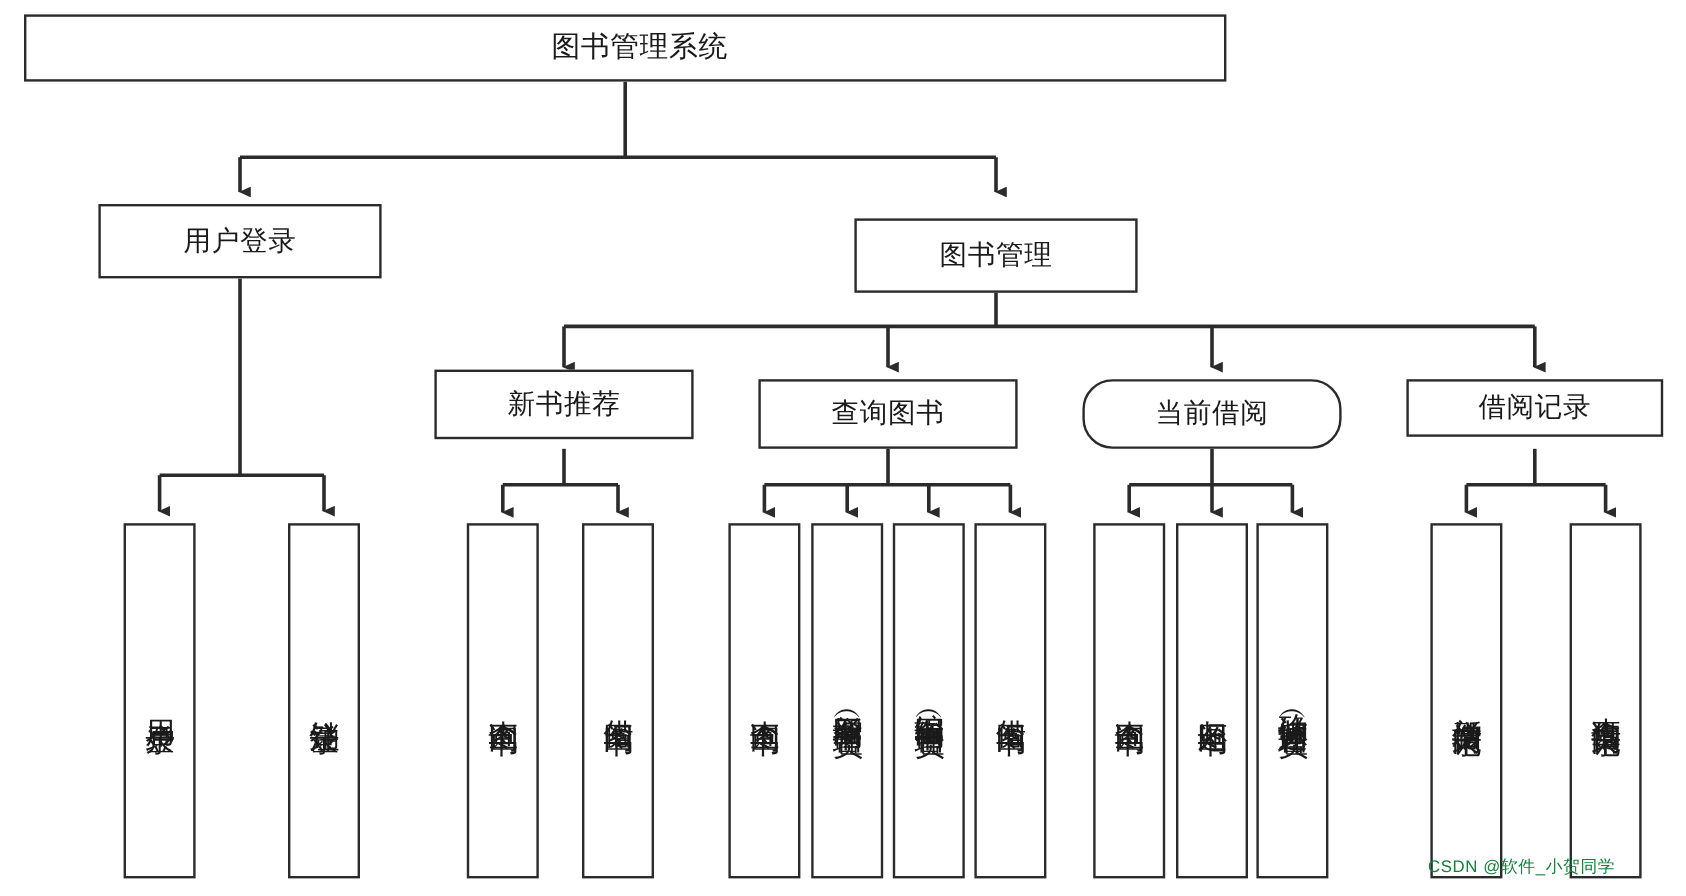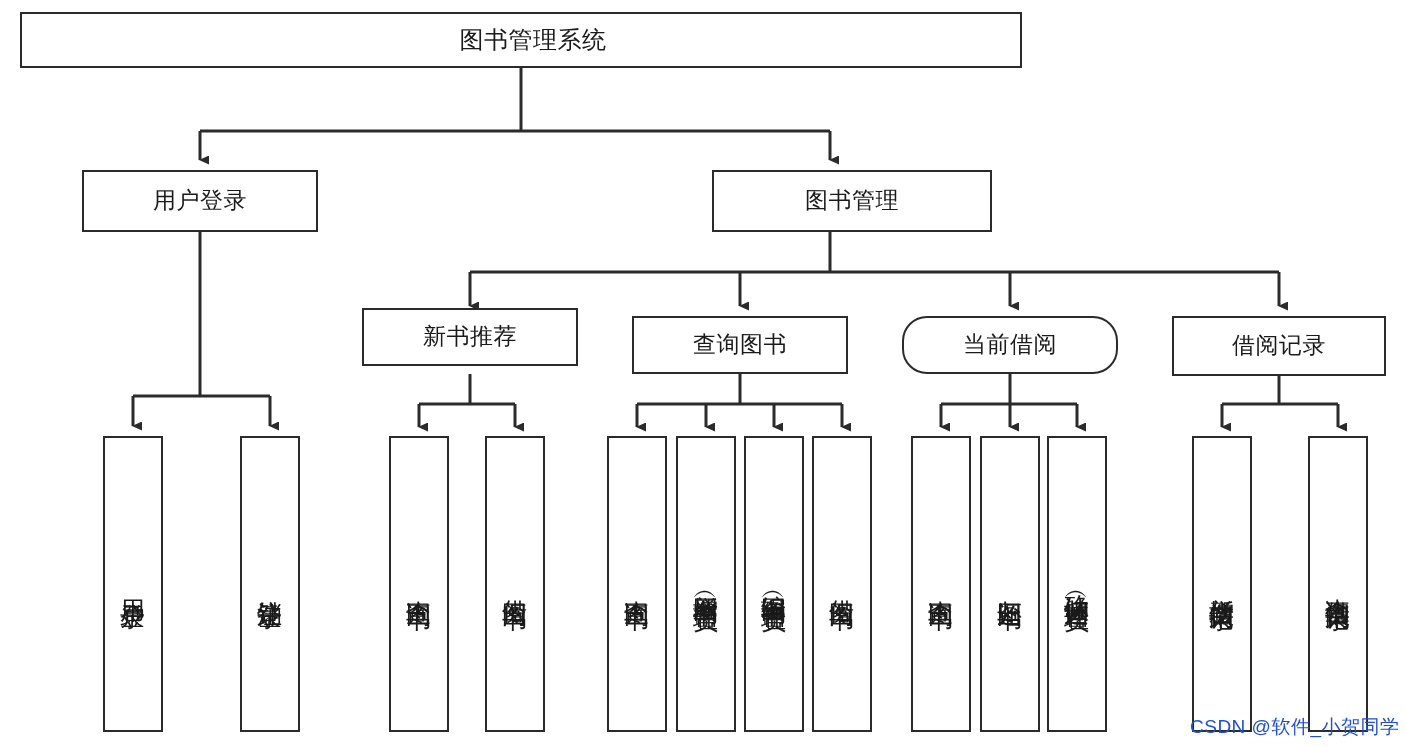--- a/index.html
+++ b/index.html
@@ -59,22 +59,22 @@
     writing-mode: vertical-rl;
     text-orientation: upright;
     font-size: 25px;
     line-height: 1.04;
     letter-spacing: 2px;
     white-space: normal;
     max-height: 100%;
   }
   .watermark {
     position: absolute;
-    color: #1d4ed8;
-    font-size: 19px;
+    color: #15803d;
+    font-size: 14px;
     white-space: nowrap;
     letter-spacing: 0.5px;
   }
 </style>
 </head>
 <body>
 
 <div id="canvas">
 
   <svg id="edges" viewBox="0 0 1405 747" xmlns="http://www.w3.org/2000/svg">
@@ -132,37 +132,37 @@
   </svg>
 
   <div class="node horiz root" style="left:20px; top:12px; width:1002px; height:56px;padding-left:24px;">
     <span class="node-label">图书管理系统</span>
   </div>
 
   <div class="node horiz" style="left:82px; top:170px; width:236px; height:62px;">
     <span class="node-label">用户登录</span>
   </div>
 
-  <div class="node horiz" style="left:712px; top:170px; width:280px; height:62px;">
+  <div class="node horiz" style="left:712px; top:182px; width:236px; height:62px;">
     <span class="node-label">图书管理</span>
   </div>
 
   <div class="node horiz" style="left:362px; top:308px; width:216px; height:58px;">
     <span class="node-label">新书推荐</span>
   </div>
 
   <div class="node horiz" style="left:632px; top:316px; width:216px; height:58px;">
     <span class="node-label">查询图书</span>
   </div>
 
   <div class="node horiz" style="left:902px; top:316px; width:216px; height:58px;border-radius:25px;">
     <span class="node-label">当前借阅</span>
   </div>
 
-  <div class="node horiz" style="left:1172px; top:316px; width:214px; height:60px;align-items:center;">
+  <div class="node horiz" style="left:1172px; top:316px; width:214px; height:48px;align-items:center;">
     <span class="node-label">借阅记录</span>
   </div>
 
   <div class="node vert" style="left:103px; top:436px; width:60px; height:296px;">
     <span class="node-label">用户登录</span>
   </div>
 
   <div class="node vert" style="left:240px; top:436px; width:60px; height:296px;">
     <span class="node-label">注销登录</span>
   </div>

